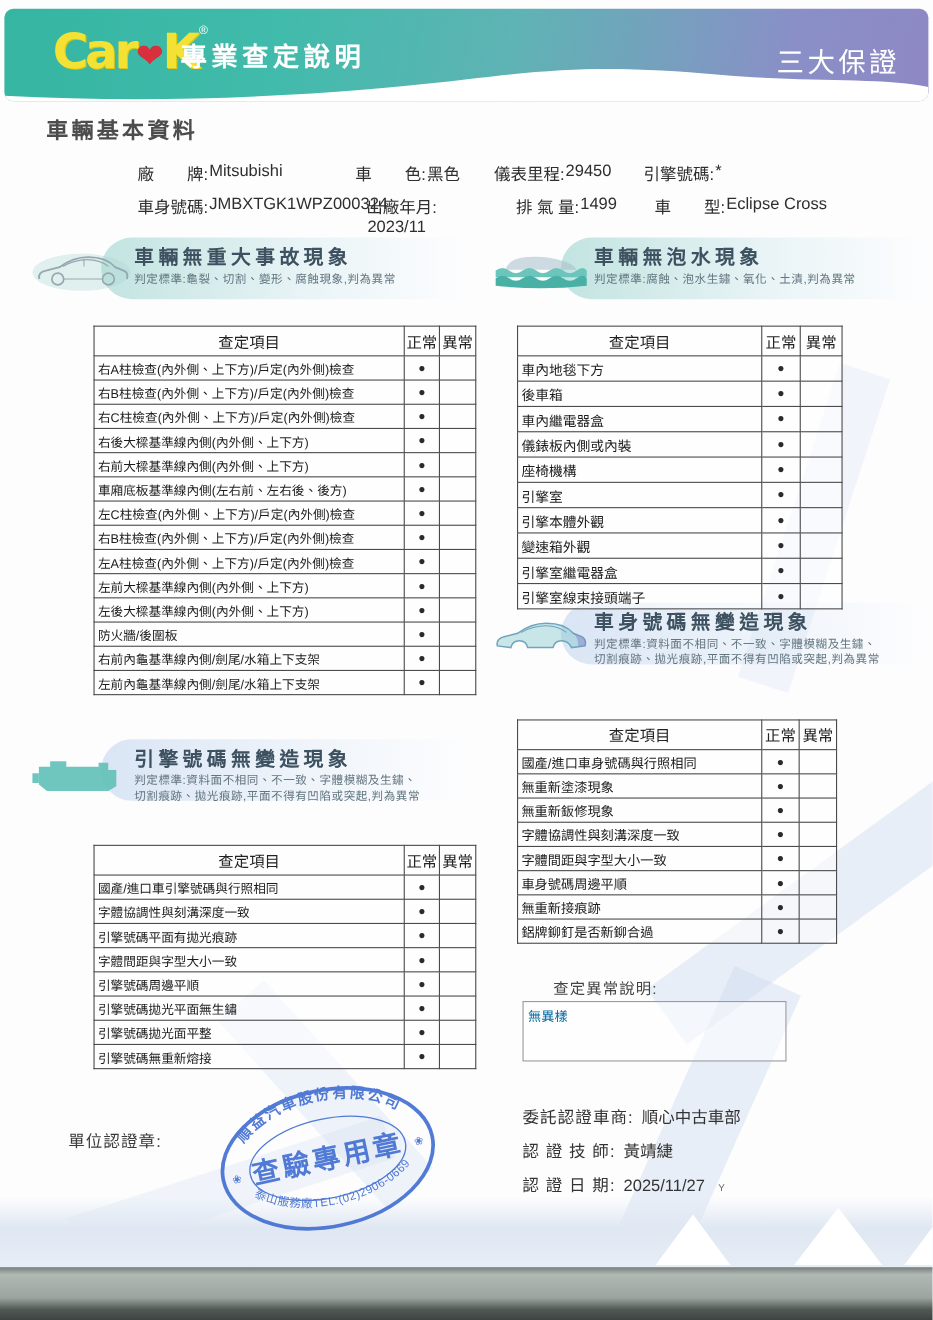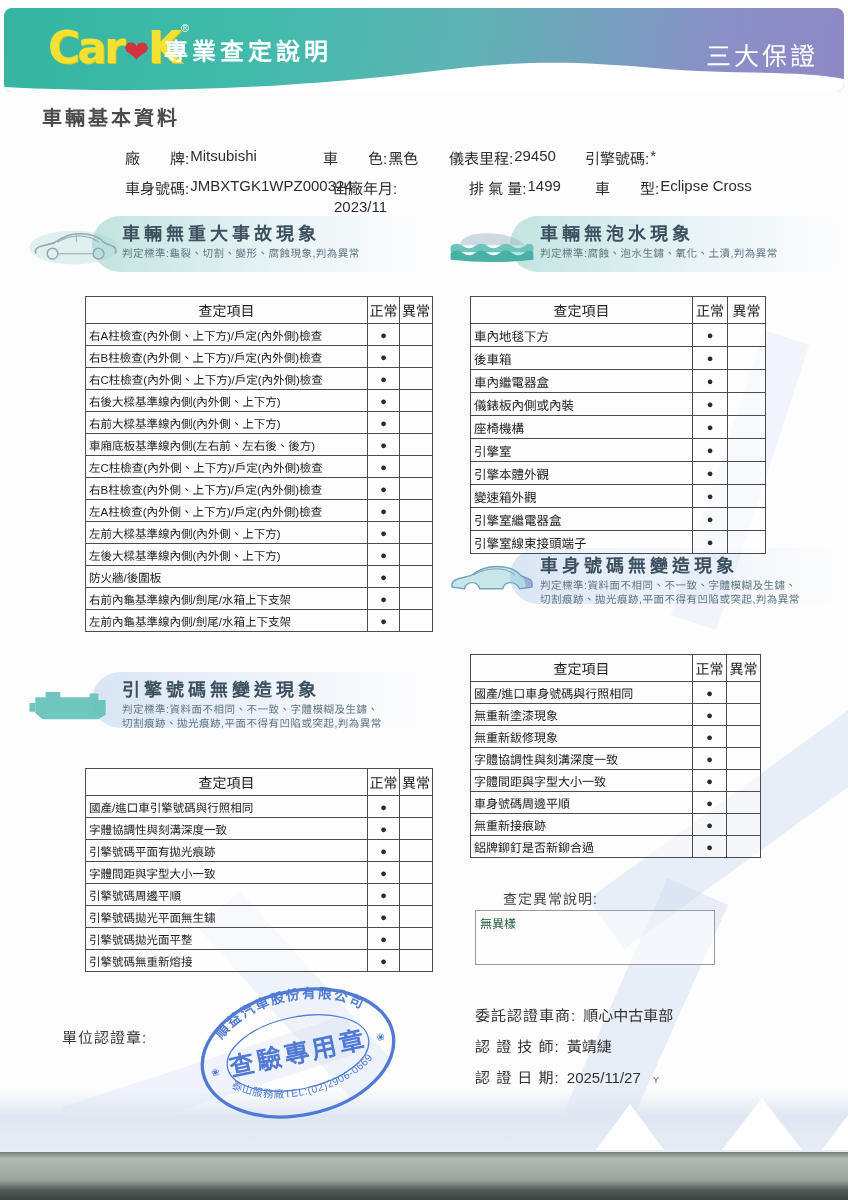--- a/index.html
+++ b/index.html
@@ -73,21 +73,21 @@
   .tbl-accident col.c-item, .tbl-engine col.c-item { width:282px; }
   .tbl-accident col.c-mark, .tbl-engine col.c-mark { width:32px; }
   .tbl-accident col.c-mark2, .tbl-engine col.c-mark2 { width:33px; }
   .tbl-flood col.c-item { width:222px; } .tbl-flood col.c-mark { width:35px; } .tbl-flood col.c-mark2 { width:38px; }
   .tbl-vin col.c-item { width:222px; } .tbl-vin col.c-mark { width:34px; } .tbl-vin col.c-mark2 { width:34px; }
 
   
   .note-label { position:absolute; left:503px; top:888px; font-size:14px; color:#444; letter-spacing:1px; z-index:2; }
   .note-box { position:absolute; left:475px; top:910px; width:240px; height:55px; border:1px solid #979aa0;
     background:rgba(255,255,255,0.5); z-index:2; }
-  .note-box .val { font-size:12px; color:#14532d; padding:3px 4px; }
+  .note-box .val { font-size:12px; color:#0369a1; padding:3px 4px; }
 
   
   .unit-label { position:absolute; left:62px; top:1026px; font-size:15px; color:#3a3a3a; letter-spacing:1px; z-index:2; }
   .cert { position:absolute; left:475px; top:1004px; z-index:2; font-size:15px; color:#333; }
   .cert .line { height:31px; white-space:nowrap; }
   .cert .clabel { letter-spacing:1px; }
   .cert .cval { margin-left:3px; }
   .cert .suffix { font-size:9px; color:#666; margin-left:8px; }
 
   

